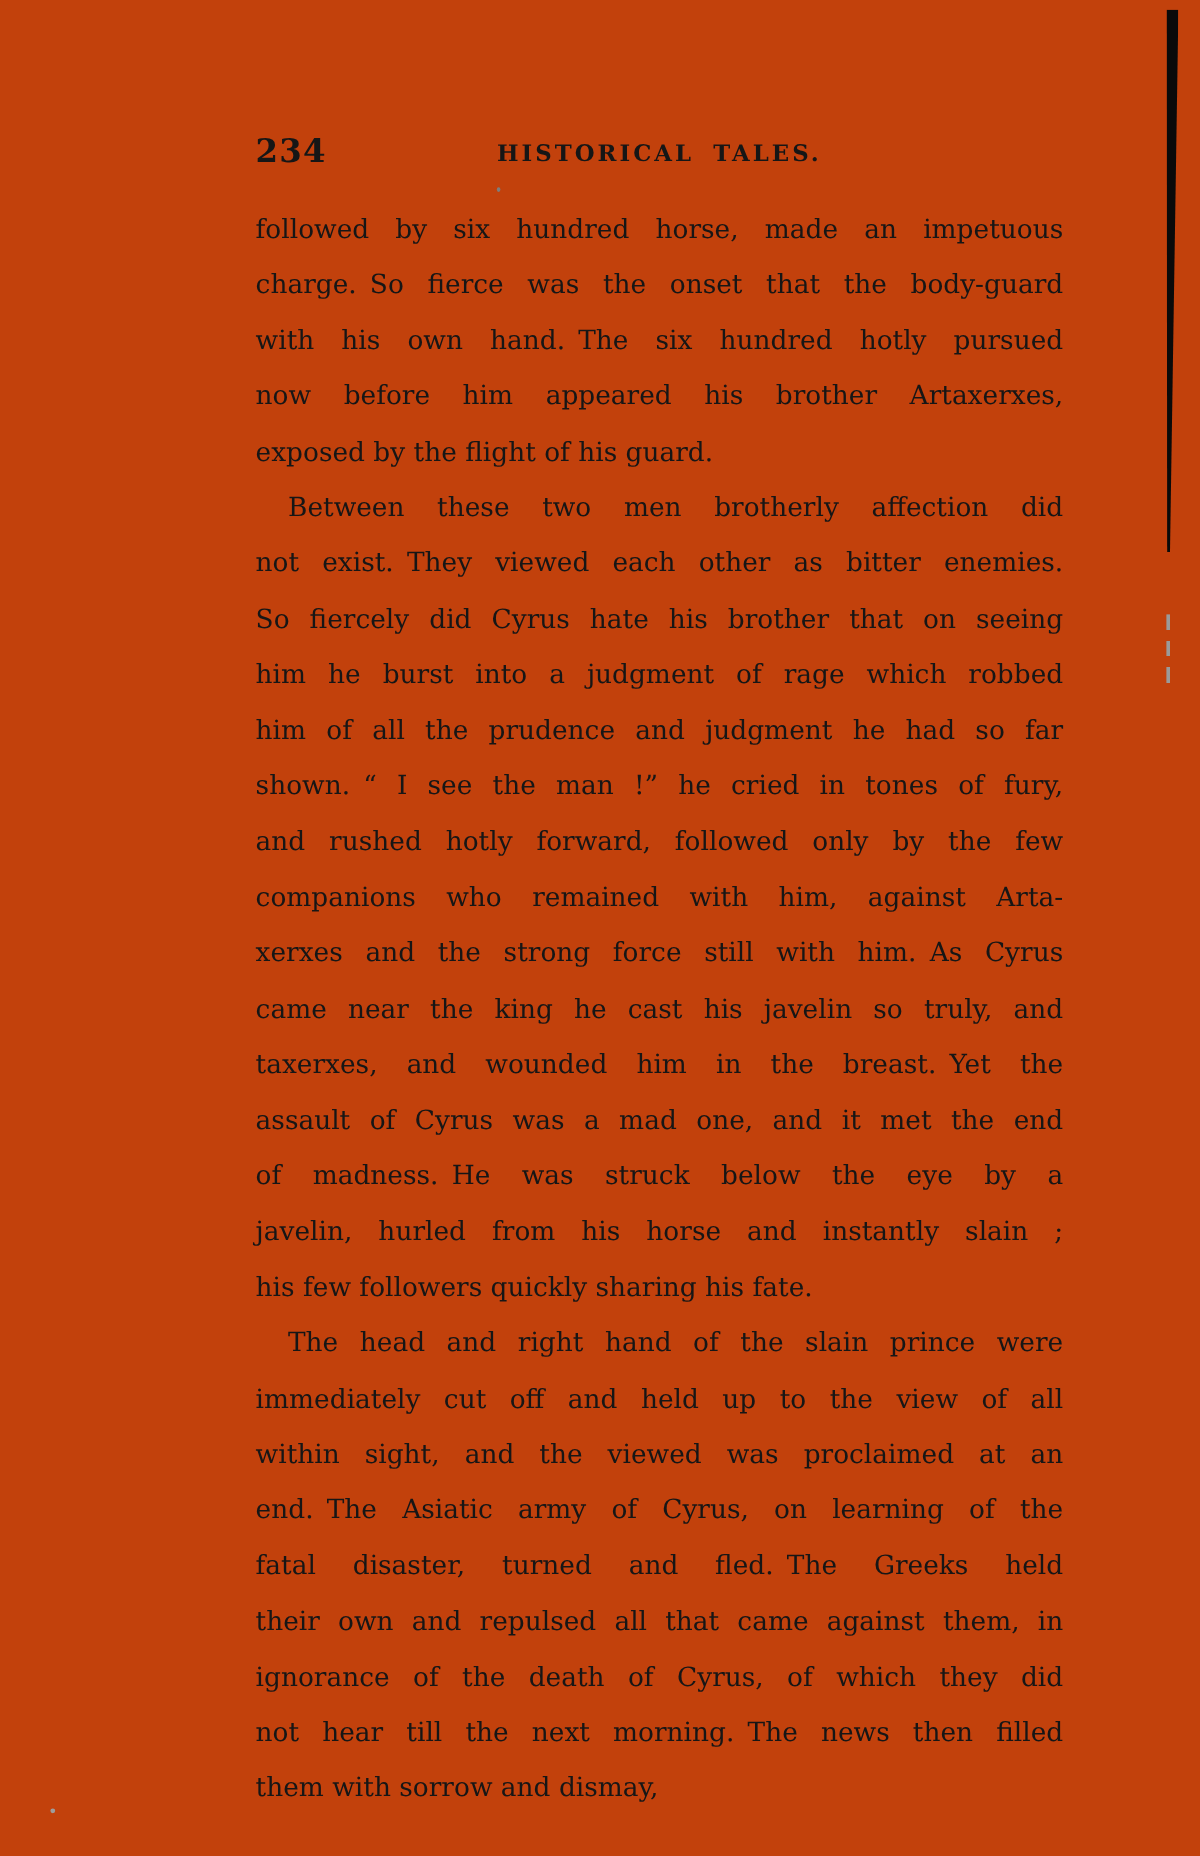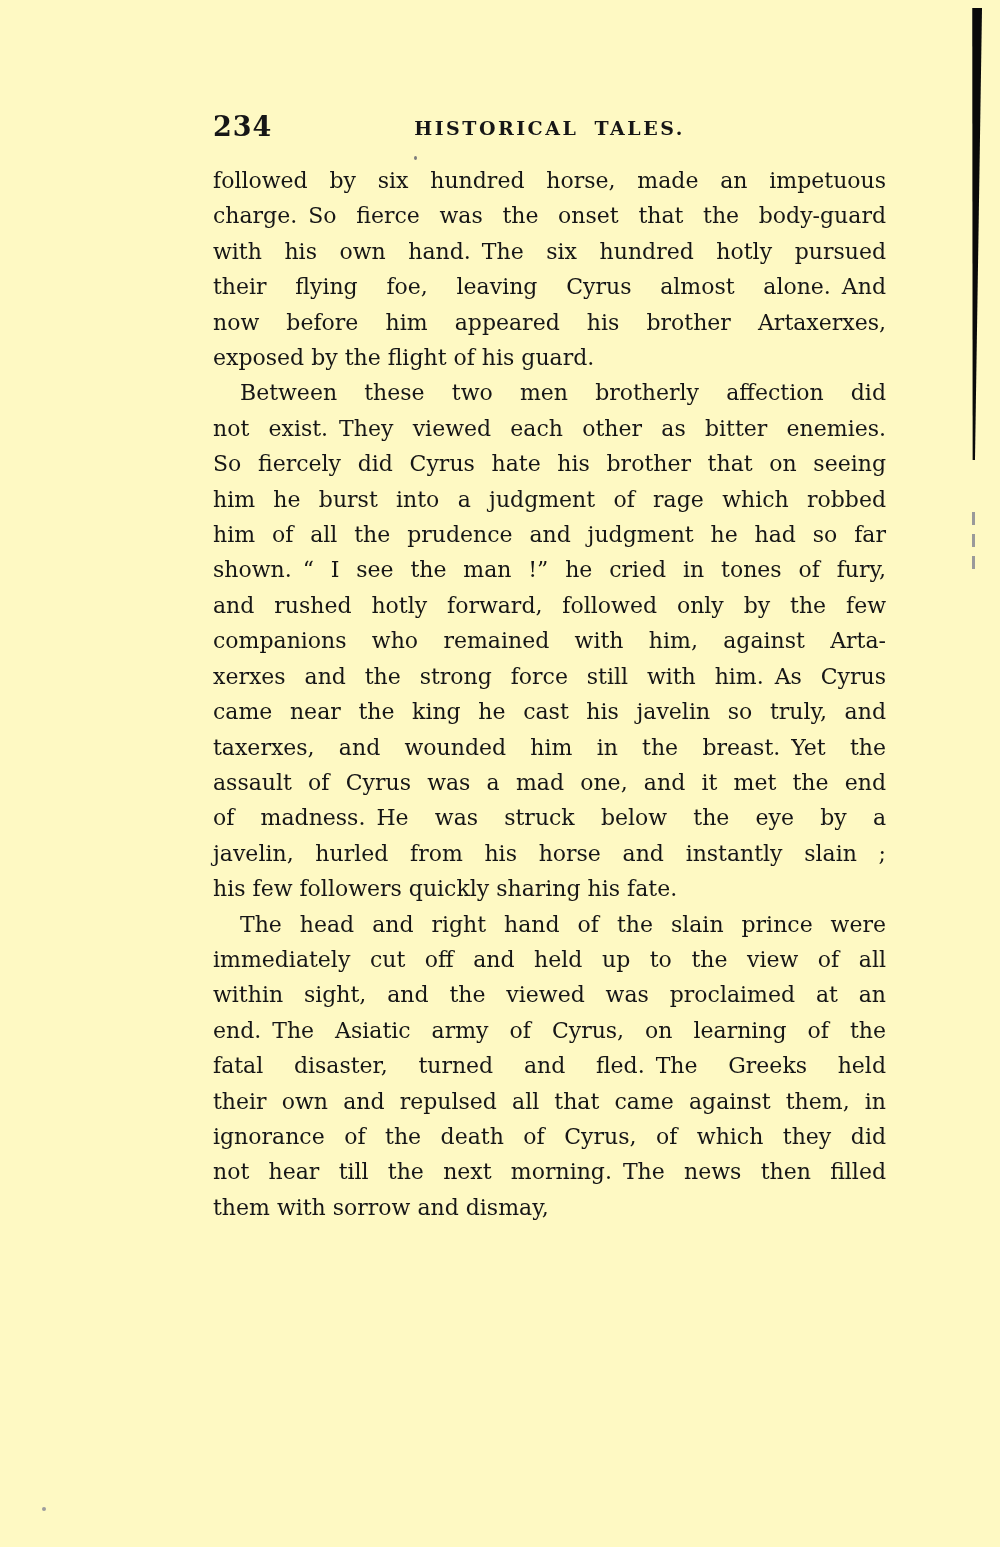--- a/index.html
+++ b/index.html
@@ -1,19 +1,19 @@
 <!DOCTYPE html>
 <html><head>
 <meta charset="utf-8">
 <style>
   html,body{margin:0;padding:0;background:#e8e8e8;}
   .page{
     position:relative;
     width:1000px;height:1547px;
-    background:#fef9c3;
+    background:#c2410c;
     overflow:hidden;
     font-family:"DejaVu Serif","Liberation Serif",serif;
     color:#161616;
   }
   .header{
     position:absolute;top:111px;left:213px;width:673px;height:38px;
   }
   .pagenum{
     position:absolute;left:0;top:0;
     font-size:27px;font-weight:bold;letter-spacing:1px;
@@ -25,20 +25,21 @@
     letter-spacing:2.5px;word-spacing:7px;
   }
   .body-text{
     position:absolute;top:163px;left:213px;width:673px;
     font-size:22px;line-height:35.4px;
   }
   .para{margin:0;padding:0;}
   .line{
     text-align:justify;
     text-align-last:justify;
+    margin-top:11px;
   }
   .line.last{
     text-align:center;
     text-align-last:left;
   }
   .line.indent{text-indent:27px;}
   .binding-bar{
     position:absolute;left:969px;top:8px;width:13px;height:452px;
     background:#0a0a0a;
     clip-path:polygon(25% 0%,100% 0%,46% 100%,28% 100%);
@@ -58,21 +59,20 @@
   <div class="header">
     <span class="pagenum">234</span>
     <span class="runhead">HISTORICAL TALES.</span>
   </div>
 
   <div class="body-text" id="body-text">
       <div class="para">
         <div class="line">followed by six hundred horse, made an impetuous</div>
         <div class="line">charge. So fierce was the onset that the body-guard</div>
         <div class="line">with his own hand. The six hundred hotly pursued</div>
-        <div class="line">their flying foe, leaving Cyrus almost alone. And</div>
         <div class="line">now before him appeared his brother Artaxerxes,</div>
         <div class="line last">exposed by the flight of his guard.</div>
       </div>
       <div class="para">
         <div class="line indent">Between these two men brotherly affection did</div>
         <div class="line">not exist. They viewed each other as bitter enemies.</div>
         <div class="line">So fiercely did Cyrus hate his brother that on seeing</div>
         <div class="line">him he burst into a judgment of rage which robbed</div>
         <div class="line">him of all the prudence and judgment he had so far</div>
         <div class="line">shown. “ I see the man !” he cried in tones of fury,</div>

